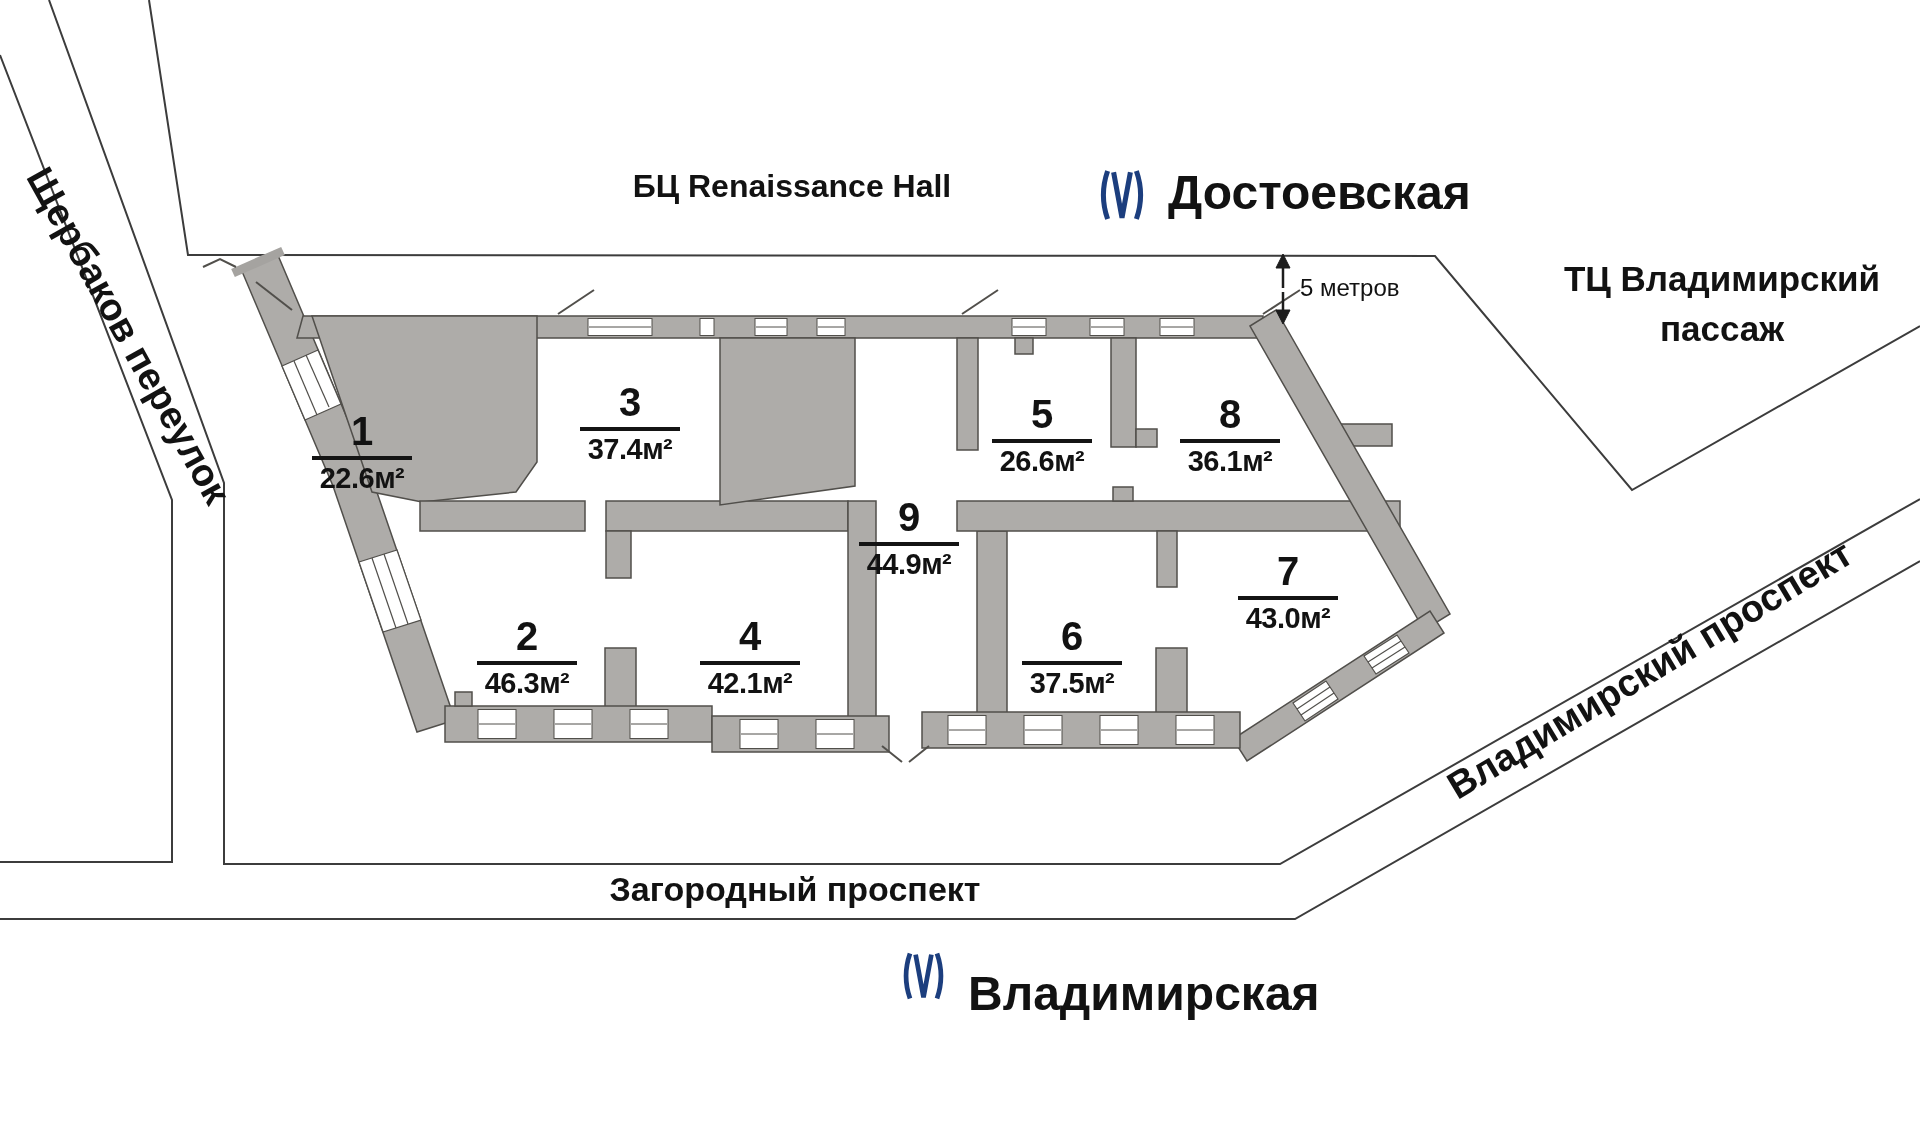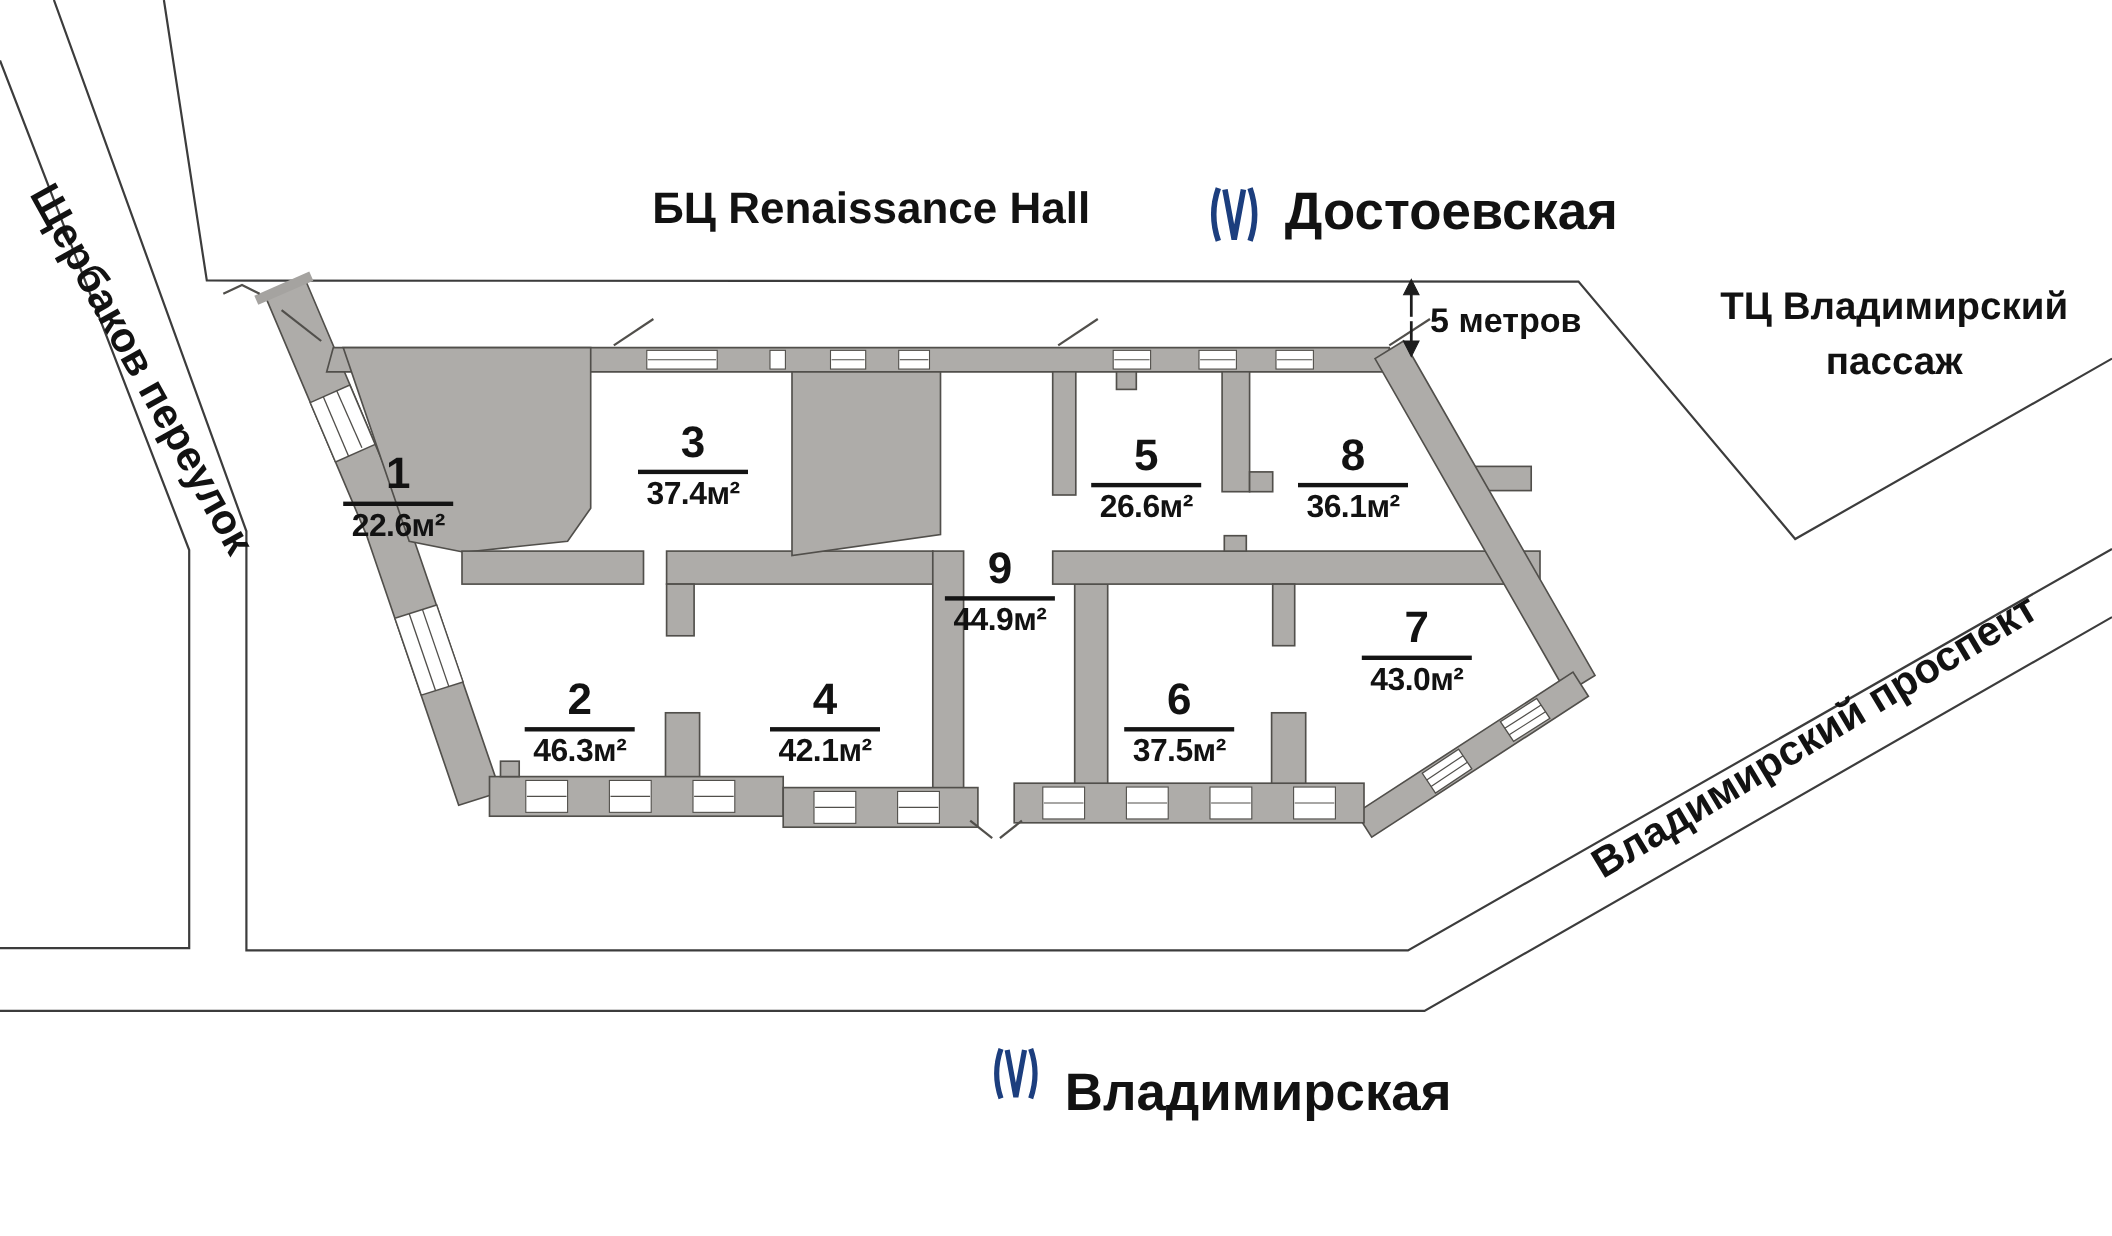--- a/index.html
+++ b/index.html
@@ -1,23 +1,23 @@
 <!DOCTYPE html>
 <html><head>
 <meta charset="utf-8">
 <style>
   html,body{margin:0;padding:0;background:#ffffff;}
   #stage{position:relative;width:1920px;height:1124px;background:#ffffff;overflow:hidden;
          font-family:"Liberation Sans", sans-serif;color:#121212;}
   #plan-svg{position:absolute;left:0;top:0;}
   .abs{position:absolute;white-space:nowrap;}
-  .bc-label{font-size:40px;font-weight:700;transform:translateX(-50%);}
+  .bc-label{font-size:32px;font-weight:700;transform:translateX(-50%);}
   .station{font-size:48px;font-weight:700;}
   .mall{font-size:35px;font-weight:700;line-height:50px;text-align:center;transform:translateX(-50%);}
-  .setback{font-size:31px;font-weight:700;}
+  .setback{font-size:24px;font-weight:400;}
   .street{font-weight:700;}
   .street-left{font-size:38px;transform:translate(-50%,-50%) rotate(61deg);}
   .street-bottom{font-size:34px;transform:translate(-50%,-50%);}
   .street-right{font-size:38px;transform:translate(-50%,-50%) rotate(-31deg);}
   .m-icon{display:block;}
   .room-label{display:flex;flex-direction:column;align-items:center;transform:translateX(-50%);}
   .rnum{font-size:40px;line-height:48px;font-weight:700;}
   .rline{display:block;width:100%;min-width:100px;height:4px;background:#141414;margin:1px 0 3px 0;}
   .rarea{font-size:29px;font-weight:700;letter-spacing:-0.5px;line-height:30px;}
 </style>
@@ -158,20 +158,21 @@
   <div class="abs station" style="left:1168px;top:165px;">Достоевская</div>
 
   <div class="abs mall" style="left:1722px;top:254px;">
     <span>ТЦ Владимирский</span><br>
     <span>пассаж</span>
   </div>
 
   <div class="abs setback" style="left:1300px;top:274px;">5 метров</div>
 
   <div class="abs street street-left" style="left:128px;top:336px;">Щербаков переулок</div>
+  <div class="abs street street-bottom" style="left:795px;top:889px;">Загородный проспект</div>
   <div class="abs street street-right" style="left:1650px;top:670px;">Владимирский проспект</div>
 
   <div class="abs" style="left:901px;top:950px;">
     <svg class="m-icon" width="45" height="52" viewBox="0 0 40 46" fill="none" stroke="#1c3e7e" stroke-width="4.2">
       <path d="M8,43 Q1,23 8,3"></path>
         <path d="M32,43 Q39,23 32,3"></path>
         <path d="M13,4 L20,42 L27,4"></path>
     </svg>
   </div>
   <div class="abs station" style="left:968px;top:946px;margin-top:20px;">Владимирская</div>

